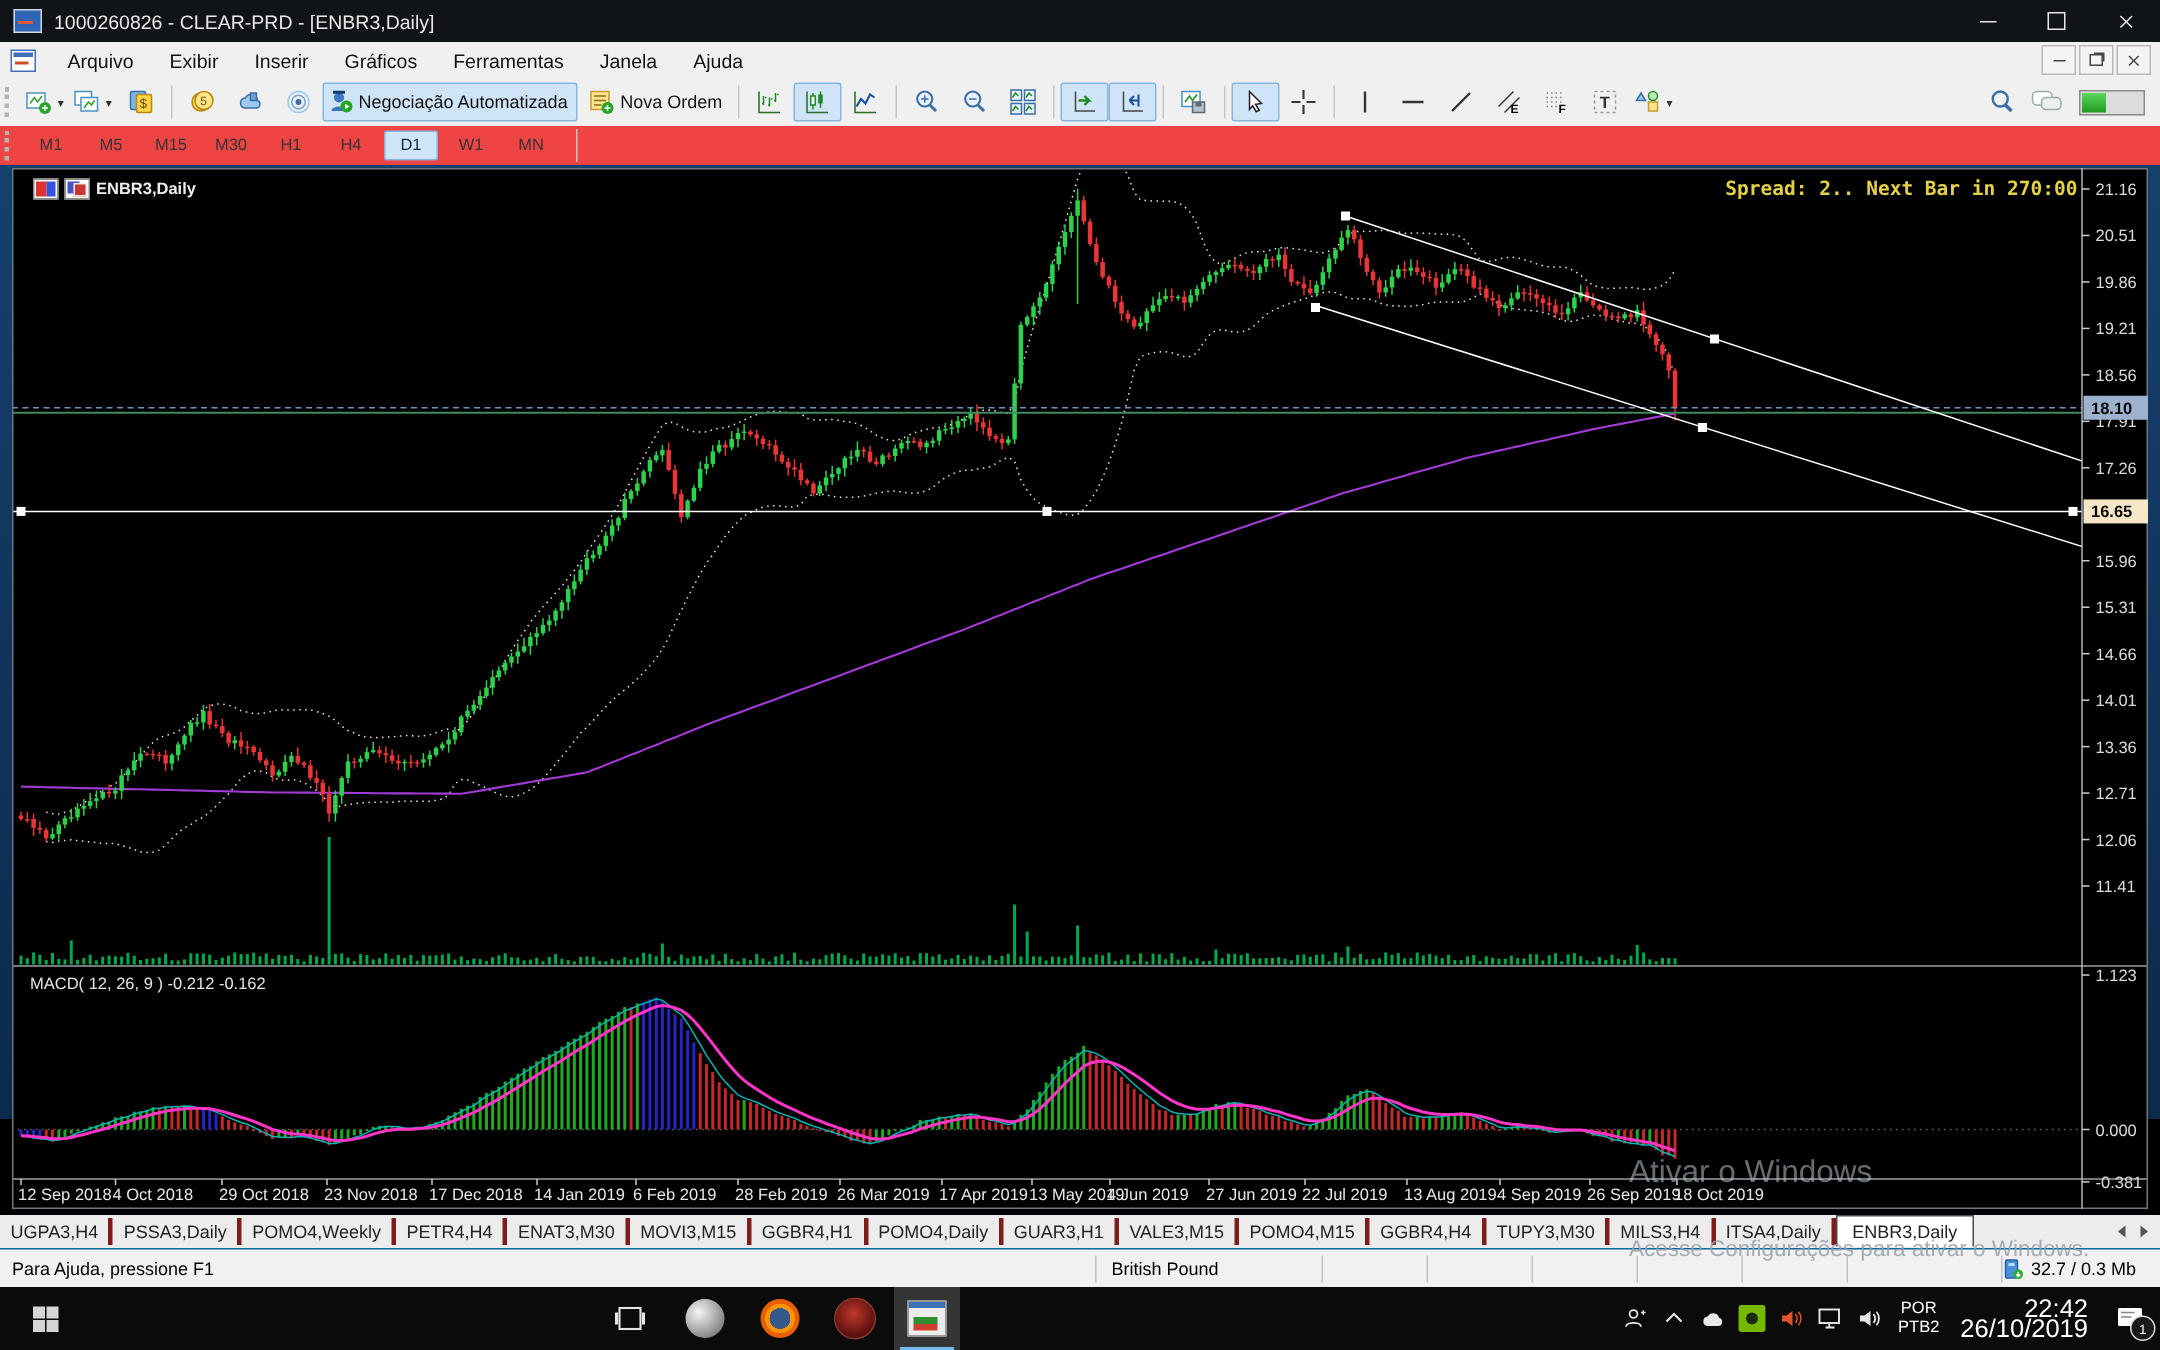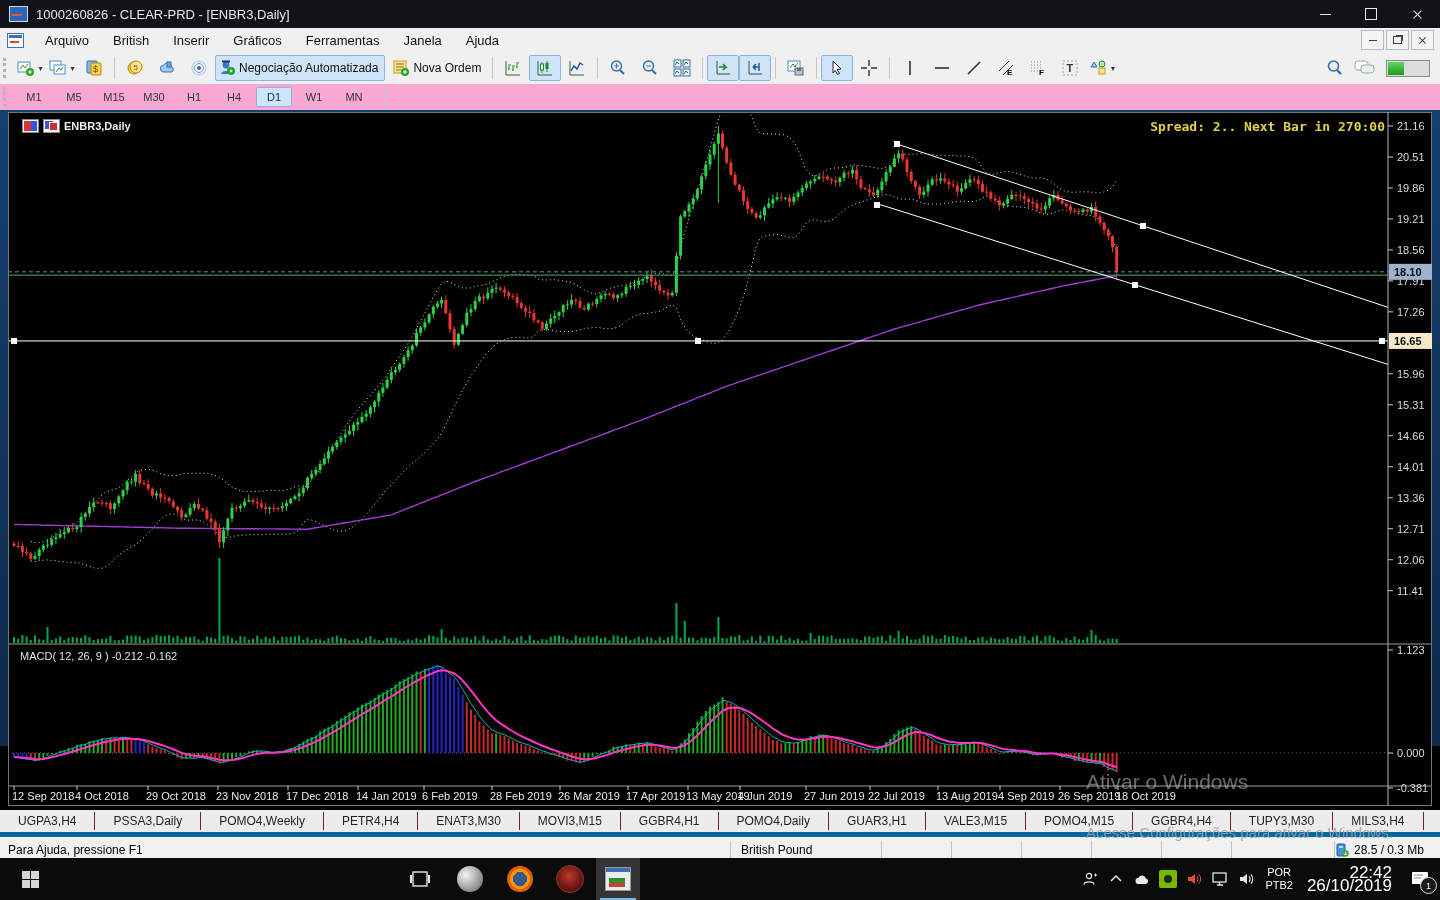--- a/index.html
+++ b/index.html
@@ -28,21 +28,21 @@
   .mbtn{width:21px;height:18px;display:flex;align-items:center;justify-content:center;border:1px solid #b9b9b9;
     background:#f4f4f4;margin-left:2px;}
   .mbtn .bar{width:8px;height:1px;background:#444;}
   .mbtn .box{width:7px;height:6px;border:1px solid #444;box-shadow:2px -2px 0 -1px #444;}
   .mbtn .x{position:relative;width:9px;height:9px;}
   .mbtn .x:before,.mbtn .x:after{content:"";position:absolute;left:4px;top:0;width:1px;height:9px;background:#444;}
   .mbtn .x:before{transform:rotate(45deg);} .mbtn .x:after{transform:rotate(-45deg);}
   
   #toolbar{left:0;top:52px;width:1440px;height:32px;background:#f0f0f0;border-bottom:1px solid #d6d6d6;
     display:flex;align-items:center;}
-  #tfbar{left:0;top:84px;width:1440px;height:26px;background:#f9a8d4;border-bottom:1px solid #8f9aa5;
+  #tfbar{left:0;top:84px;width:1440px;height:26px;background:#ef4444;border-bottom:1px solid #8f9aa5;
     display:flex;align-items:center;}
   .drag{width:3px;height:20px;border-left:3px dotted #b5b5b5;margin:0 5px 0 3px;}
   .tsep{width:1px;height:22px;background:#c6c6c6;margin:0 4px;}
   .tbtn{height:24px;min-width:26px;display:flex;align-items:center;justify-content:center;
     border:1px solid transparent;border-radius:2px;gap:3px;padding:0 2px;}
   .tbtn.active{background:#cfe4f7;border-color:#86b6e0;}
   .tbtn .caret{font-size:8px;color:#333;}
   .tbtn .lbl{font-size:12px;color:#111;padding-right:4px;}
   .tf-btn{min-width:24px;padding:3px 5px;margin:0 2px;text-align:center;font-size:11px;color:#333;
     border:1px solid transparent;border-radius:2px;}
@@ -55,27 +55,27 @@
   .cicon{width:15px;height:12px;position:relative;background:#fff;border:1px solid #8a8a8a;}
   .cicon.t:before{content:"";position:absolute;inset:1px 7px 1px 1px;background:#d33;}
   .cicon.t:after{content:"";position:absolute;inset:1px 1px 1px 8px;background:#35d;}
   .cicon.w:before{content:"";position:absolute;left:1px;top:1px;width:8px;height:8px;background:#45c;}
   .cicon.w:after{content:"";position:absolute;right:1px;bottom:1px;width:7px;height:7px;background:#c33;border:1px solid #eee;}
   #spreadLabel{right:55px;top:119px;font-family:"DejaVu Sans Mono",monospace;font-size:13px;font-weight:bold;color:#e3d145;}
   #macdLabel{left:20px;top:650px;font-size:11px;color:#e4e4e4;}
   
   #tabbar{left:0;top:810px;width:1440px;height:22px;background:#ececec;border-bottom:1px solid #cccccc;
     display:flex;align-items:center;font-size:12px;color:#222;}
-  .tab{padding:2px 18px;border-right:1px solid #7f1d1d;white-space:nowrap;}
+  .tab{padding:2px 7px;border-right:3px solid #7f1d1d;white-space:nowrap;}
   .tab.active{background:#fff;border:1px solid #4a4a4a;margin-top:-2px;padding:3px 10px;border-bottom:none;}
   #tabarrows{margin-left:auto;margin-right:8px;display:flex;gap:10px;align-items:center;}
   .tri{width:0;height:0;border-top:4px solid transparent;border-bottom:4px solid transparent;}
   .tri.left{border-right:5px solid #555;} .tri.right{border-left:5px solid #555;}
   
-  #statusbar{left:0;top:832px;width:1440px;height:26px;background:#f1f1f1;border-top:5px solid #0369a1;
+  #statusbar{left:0;top:832px;width:1440px;height:26px;background:#f1f1f1;border-top:1px solid #0369a1;
     display:flex;align-items:center;font-size:12px;color:#000;}
   .scell{border-left:1px solid #c2c2c2;height:18px;display:flex;align-items:center;padding:0 10px;}
   #helpcell{width:712px;padding-left:8px;border-left:none;}
   #symcell{width:130px;}
   .emptycell{width:49px;}
   #trafficcell{margin-left:auto;padding-right:16px;gap:5px;border-left:1px solid #c2c2c2;height:18px;
     display:flex;align-items:center;}
   
   #taskbar{left:0;top:858px;width:1440px;height:42px;background:#0b0b0b;color:#fff;}
   #startbtn{left:0;top:0;width:60px;height:42px;display:flex;align-items:center;justify-content:center;}
@@ -123,21 +123,21 @@
       <div class="wbtn">
           <div class="x"></div>
         </div>
     </div>
   </div>
 
   <div id="menubar" class="abs">
     <div id="mdiicon"></div>
     <div id="menuitems" style="display:flex;">
         <div class="menu-item">Arquivo</div>
-        <div class="menu-item">British</div>
+        <div class="menu-item">Exibir</div>
         <div class="menu-item">Inserir</div>
         <div class="menu-item">Gráficos</div>
         <div class="menu-item">Ferramentas</div>
         <div class="menu-item">Janela</div>
         <div class="menu-item">Ajuda</div>
       </div>
     <div id="mdictrls">
       <div class="mbtn">
           <div class="bar"></div>
         </div>
@@ -1594,21 +1594,21 @@
         <div class="scell emptycell"></div>
         <div class="scell emptycell"></div>
       </div>
     <div id="trafficcell">
       <svg width="14" height="14">
           <rect x="2" y="1" width="8" height="12" rx="1" fill="#4a90d9" stroke="#1d5fa8"></rect>
           <rect x="4" y="3" width="4" height="2" fill="#bcd9f5"></rect>
           <circle cx="10.5" cy="10.5" r="3.2" fill="#2fae2f"></circle>
           <path d="M10.5 9v3M9.2 10.7l1.3 1.3 1.3-1.3" stroke="#fff" fill="none"></path>
         </svg>
-      <span>28.5 / 0.3 Mb</span>
+      <span>32.7 / 0.3 Mb</span>
     </div>
   </div>
 
   <div id="taskbar" class="abs">
     <div id="startbtn" class="abs">
       <div class="wingrid">
           <div></div>
           <div></div>
           <div></div>
           <div></div>

